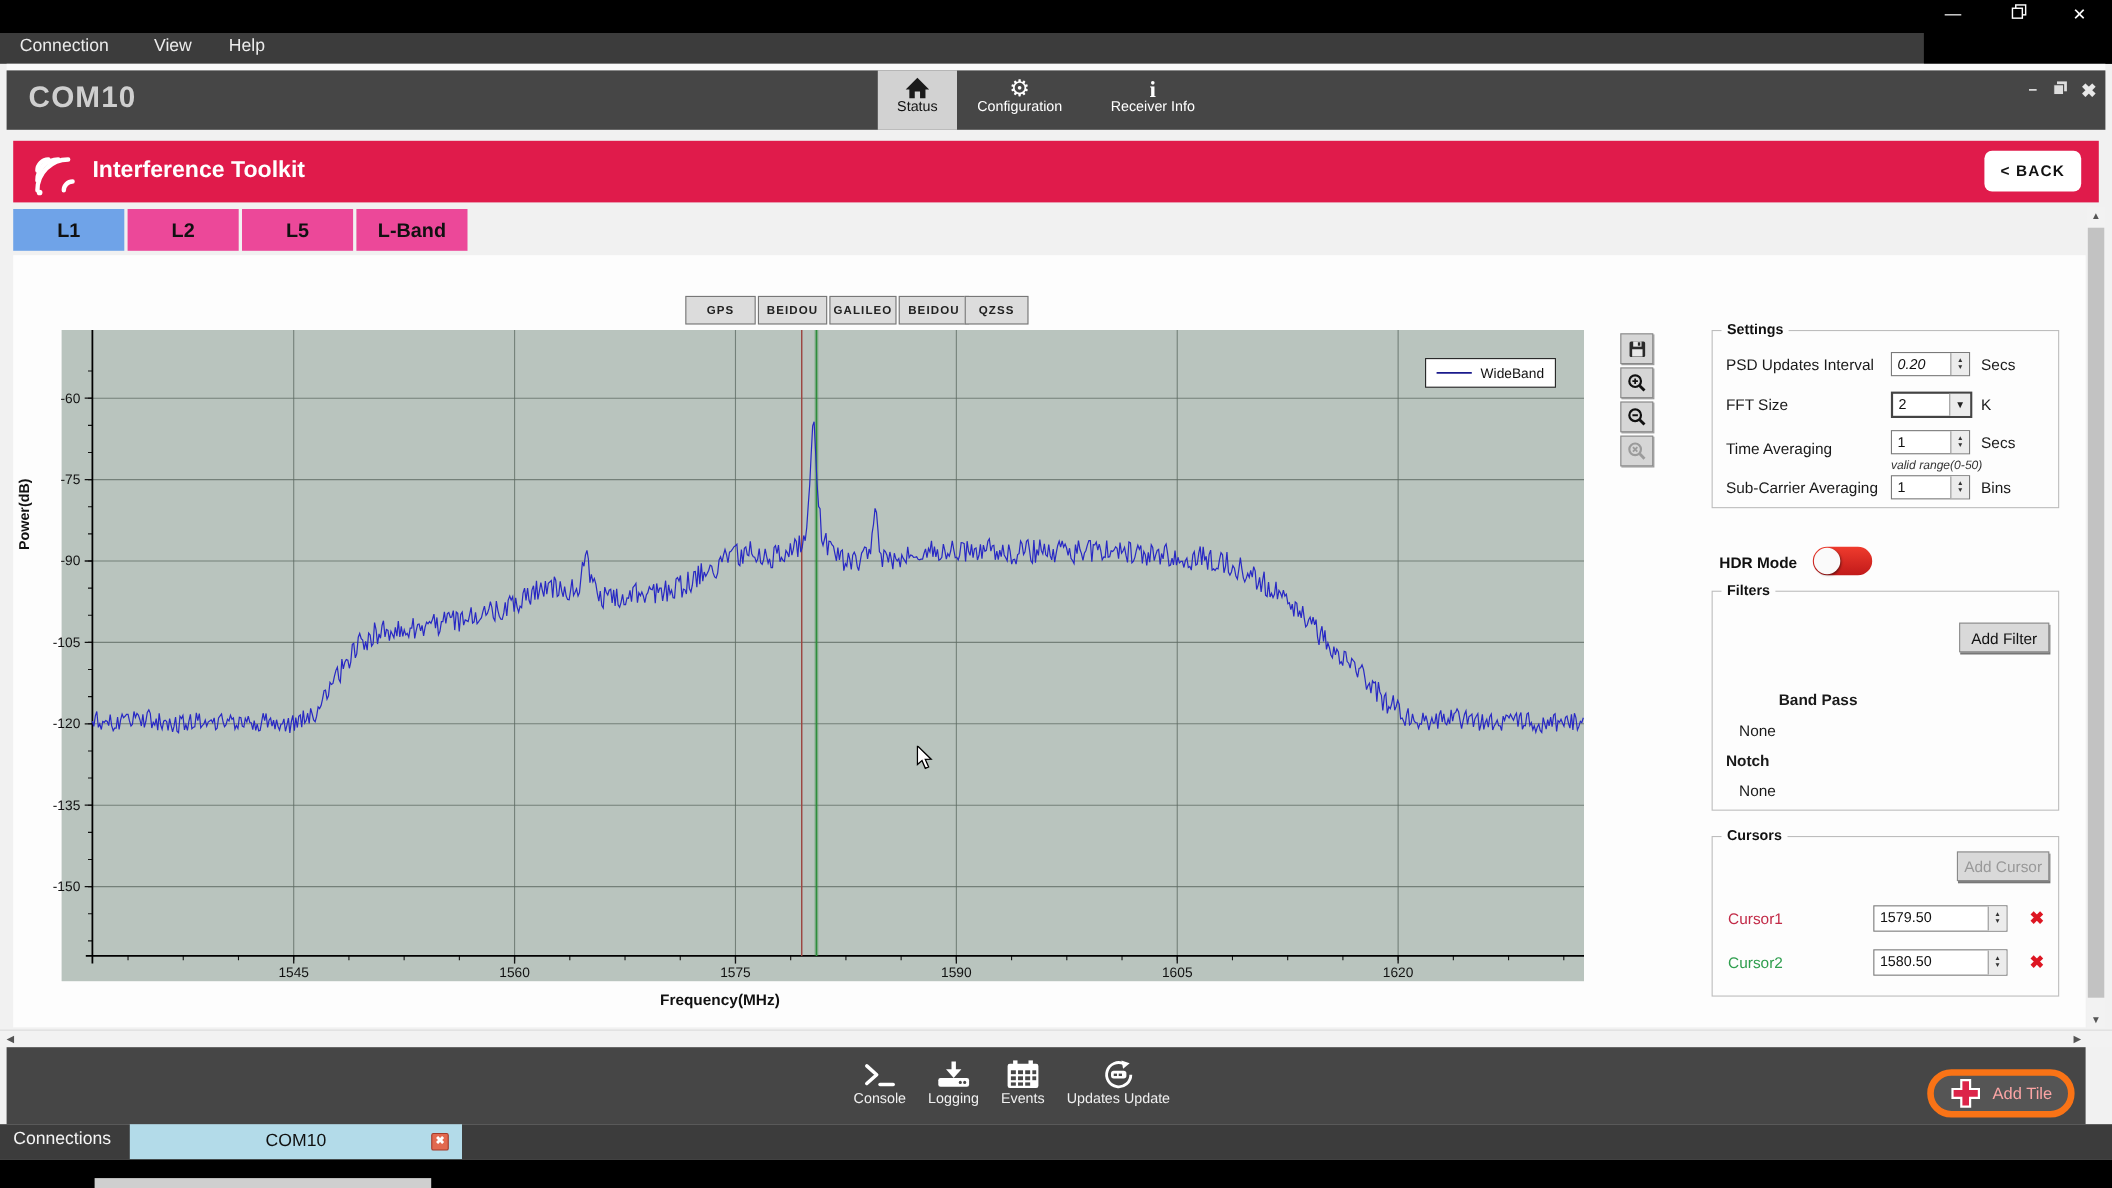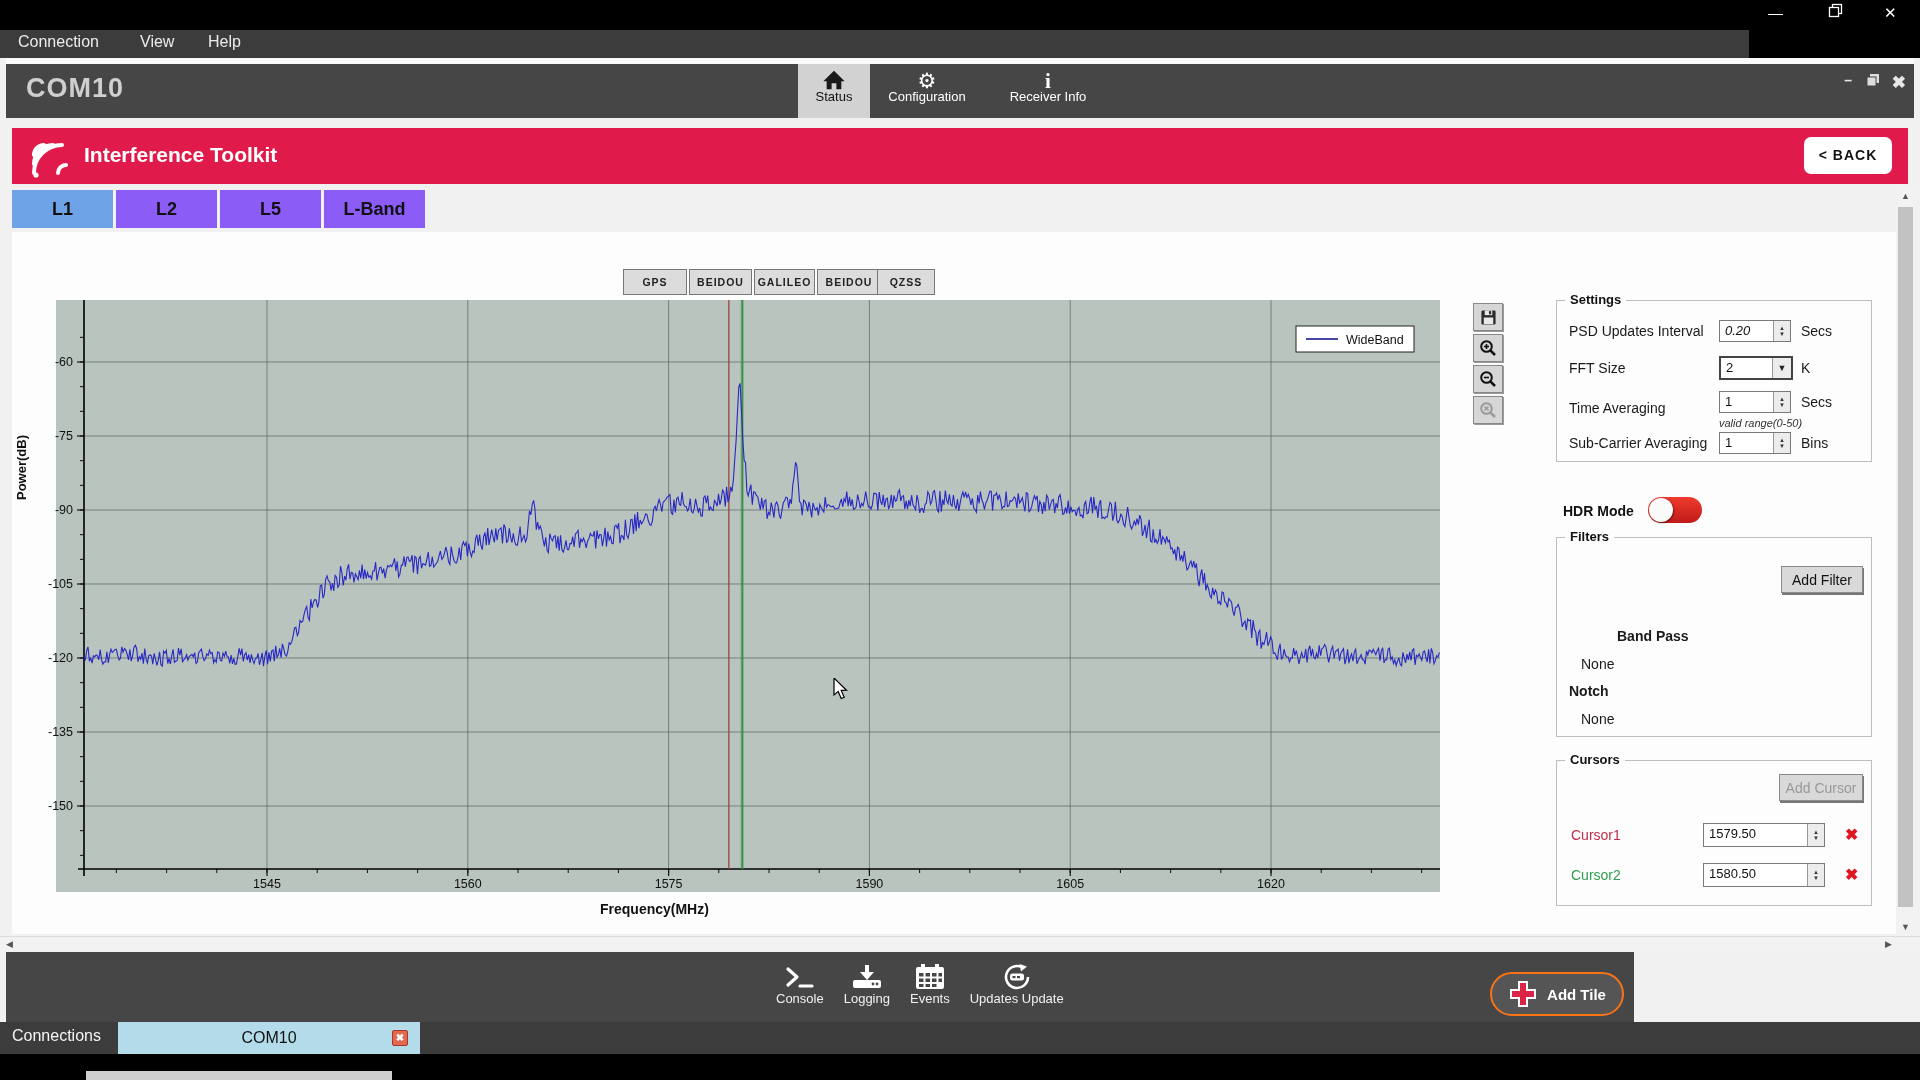--- a/index.html
+++ b/index.html
@@ -20,21 +20,21 @@
   .htab.active{background:#d2d2d2;color:#111;}
   .htab .hticon{display:block;height:26px;padding-top:5px;}
   .htab .htlabel{display:block;margin-top:-1px;}
   .miniwin{position:absolute;top:8px;color:#e8e8e8;font-weight:bold;font-size:14px;}
   
   .banner{left:12px;top:128px;width:1896px;height:56px;background:#e01b4b;}
   .bannertitle{position:absolute;left:72px;top:15px;color:#fff;font-size:21px;font-weight:bold;text-align:right;}
   .backbtn{position:absolute;right:16px;top:9px;width:88px;height:37px;background:#fff;border-radius:7px;
     font-size:14px;font-weight:bold;color:#111;text-align:center;line-height:37px;letter-spacing:1px;}
   
-  .bandtab{position:absolute;top:190px;height:38px;width:101px;background:#8b5cf6;color:#111;
+  .bandtab{position:absolute;top:190px;height:38px;width:101px;background:#ec4899;color:#111;
     font-size:18px;font-weight:bold;text-align:center;line-height:38px;}
   .bandtab.active{background:#6fa3e8;}
   .contentpanel{left:12px;top:232px;width:1884px;height:702px;background:#fdfdfd;}
   
   .constbtn{position:absolute;top:269px;height:26px;background:#dcdcdc;border:1px solid #777;
     font-size:10.5px;font-weight:bold;color:#222;text-align:center;line-height:24px;letter-spacing:1px;}
   
   .chartwrap{left:14px;top:300px;width:1432px;height:620px;}
   .ylab{left:14px;top:500px;font-size:13px;font-weight:bold;transform:rotate(-90deg);transform-origin:left top;color:#111;}
   .xlab{left:600px;top:901px;font-size:14px;font-weight:bold;color:#111;}
@@ -60,26 +60,26 @@
   .toggle{position:absolute;width:54px;height:26px;border-radius:13px;background:linear-gradient(#ef3b2d,#c11a1a);}
   .toggle .knob{position:absolute;left:1px;top:1px;width:24px;height:24px;border-radius:50%;background:#fafafa;
     box-shadow:1px 1px 2px rgba(0,0,0,.45);}
   .delx{position:absolute;color:#dd1622;font-weight:bold;font-size:16px;}
   
   .hscroll{left:0px;top:936px;width:1920px;height:16px;background:#f2f2f2;border-top:1px solid #dcdcdc;}
   .vscroll{left:1897px;top:188px;width:17px;height:747px;background:#f2f2f2;}
   .vthumb{position:absolute;left:1px;top:19px;width:15px;height:700px;background:#c2c2c2;}
   .scrollarr{position:absolute;font-size:9px;color:#555;}
   
-  .botbar{left:6px;top:952px;width:1628px;height:70px;background:#464646;}
+  .botbar{left:6px;top:952px;width:1890px;height:70px;background:#464646;}
   .bottools{position:absolute;left:770px;top:5px;display:flex;gap:20px;}
   .bti{display:flex;flex-direction:column;align-items:center;color:#f0f0f0;font-size:13px;}
   .bti .ic{height:34px;display:flex;align-items:flex-end;justify-content:center;}
-  .addtile{position:absolute;right:10px;top:20px;width:134px;height:44px;border:2px solid #f97316;border-radius:22px;
-    background:#555;display:flex;align-items:center;justify-content:center;gap:9px;color:#ffffff;font-size:15px;font-weight:bold;}
+  .addtile{position:absolute;right:10px;top:20px;width:134px;height:44px;border:6px solid #f97316;border-radius:22px;
+    background:#555;display:flex;align-items:center;justify-content:center;gap:9px;color:#fca5a5;font-size:15px;font-weight:normal;}
   
   .tabbar{left:0;top:1022px;width:1920px;height:32px;background:#3c3c3c;padding-left:17px;}
   .tab-conn{position:absolute;left:12px;top:5px;color:#f5f5f5;font-size:16px;}
   .tab-com{position:absolute;left:118px;top:0;width:302px;height:32px;background:#b3dbe9;color:#111;
     font-size:16px;text-align:center;line-height:32px;}
   .tabclose{position:absolute;right:12px;top:8px;width:16px;height:16px;background:#e2694f;border:1px solid #a33a2a;
     border-radius:2px;color:#fff;font-size:10px;font-weight:bold;line-height:14px;text-align:center;}
   .taskbar{left:0;top:1054px;width:1920px;height:26px;background:#000;}
   .tasksliver{position:absolute;left:86px;top:17px;width:306px;height:9px;background:#cfcfcf;}
 </style>

